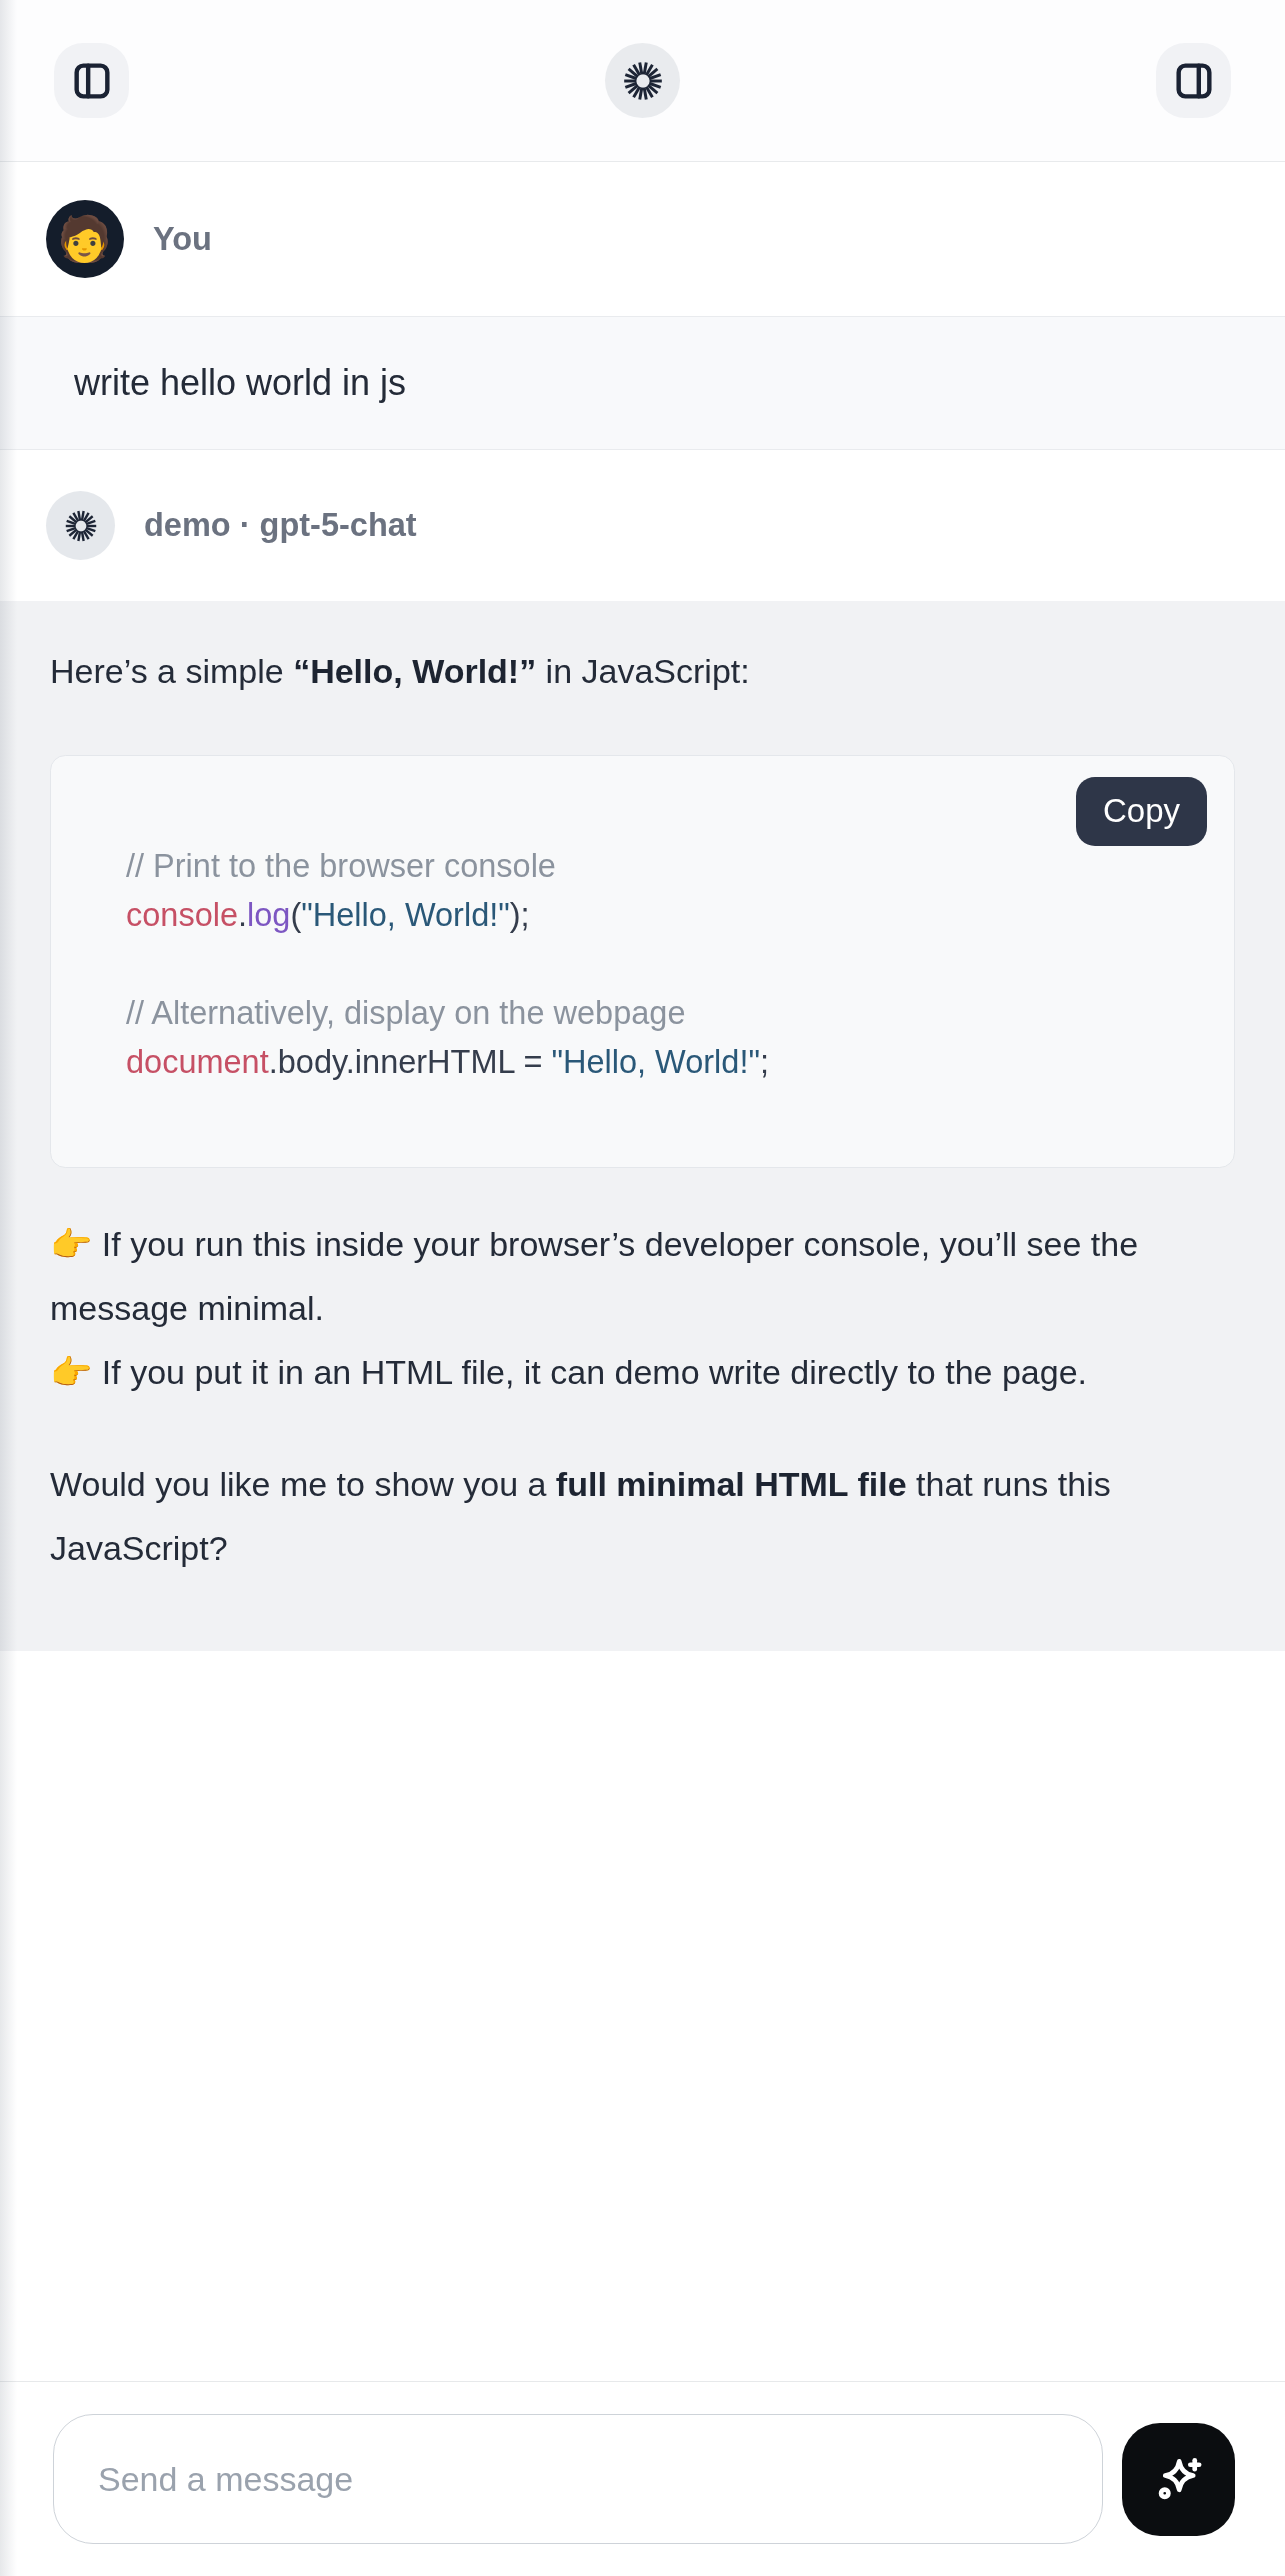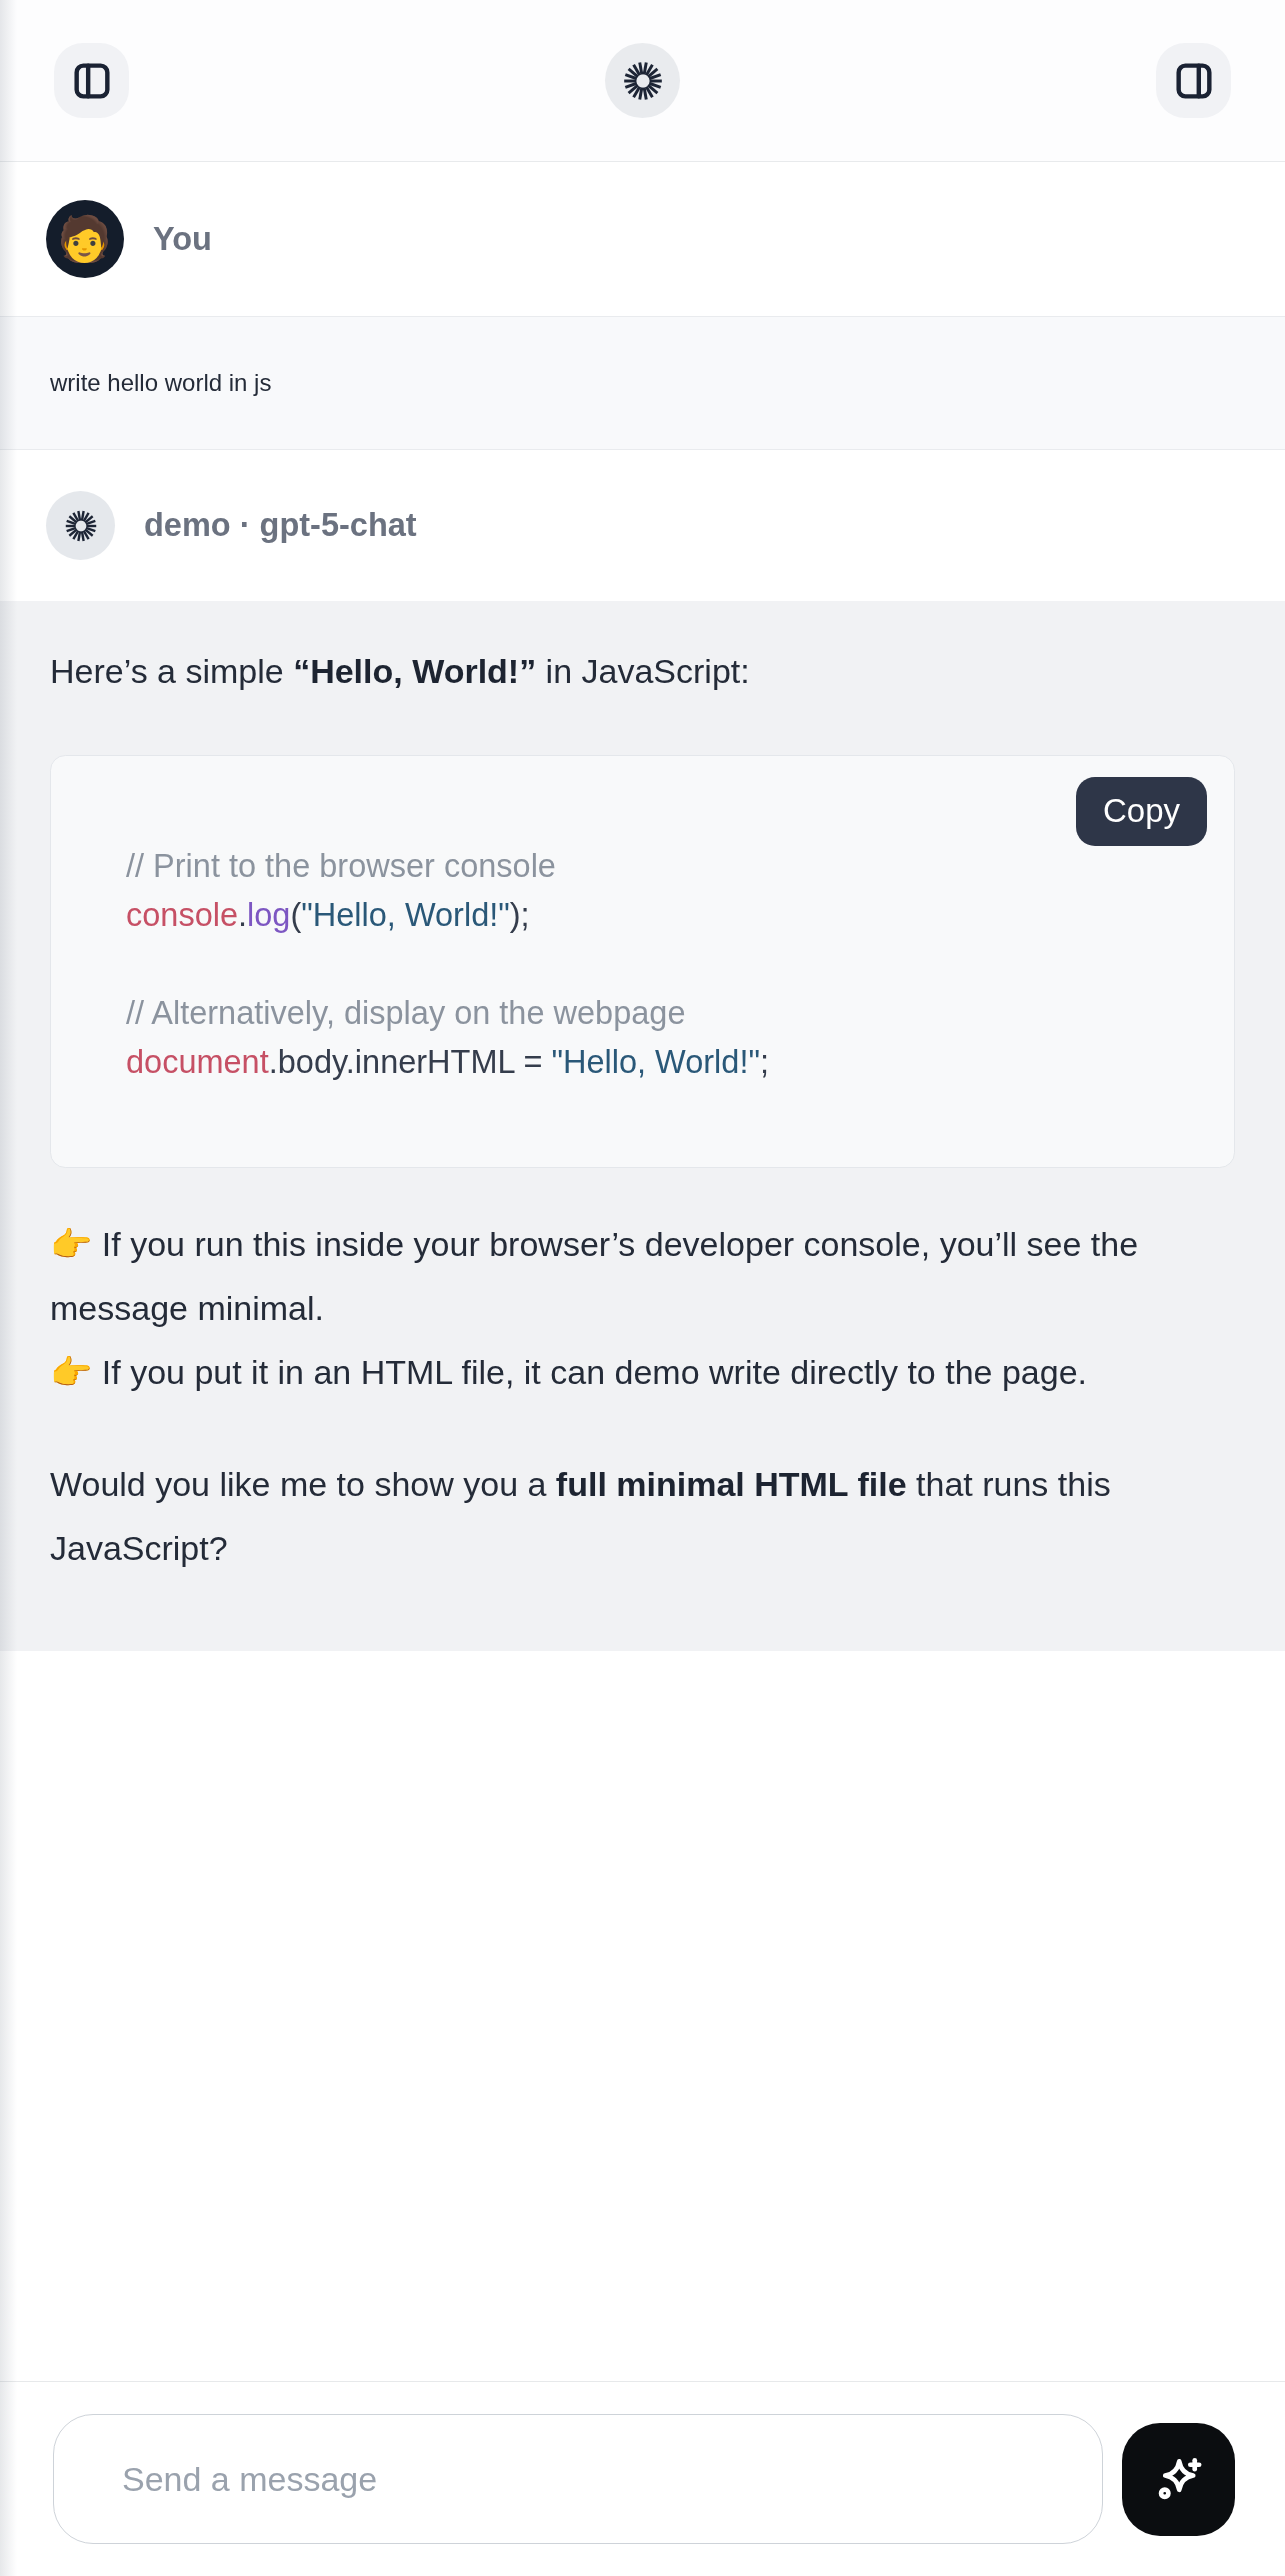--- a/index.html
+++ b/index.html
@@ -49,22 +49,22 @@
   .avatar.user { width:78px; height:78px; background:#141d2b; font-size:44px; line-height:1; }
   .avatar.bot  { width:69px; height:69px; background:#e5e8ec; }
   .author-name { font-size:32.5px; font-weight:700; color:#6b7280; }
 
   .user-band {
     background:#f8f9fb;
     border-top:1.9px solid #e9ebee;
     border-bottom:1.9px solid #e9ebee;
     height:134px;
     display:flex; align-items:center;
-    padding:0 50px;
-    font-size:24px;
+    padding:0 74px;
+    font-size:36px;
   }
 
   .bot-band {
     background:#f1f2f4;
     padding:38px 50px 71px;
     font-size:34px;
     line-height:64px;
   }
   .bot-band strong { font-weight:700; color:#1d2431; }
 
@@ -113,21 +113,21 @@
   }
   .message-input {
     flex:1 1 auto;
     height:130px;
     border:1.9px solid #ced3d9;
     border-radius:40px;
     background:#ffffff;
     font-family:"Liberation Sans", sans-serif;
     font-size:34px;
     color:#242b38;
-    padding:0 68px;
+    padding:0 44px;
     outline:none;
   }
   .message-input::placeholder { color:#9aa2ad; }
   .send-btn {
     flex:0 0 auto;
     width:113px; height:113px;
     border:none; border-radius:38px;
     background:#0b0d10;
     display:flex; align-items:center; justify-content:center;
     cursor:pointer;

